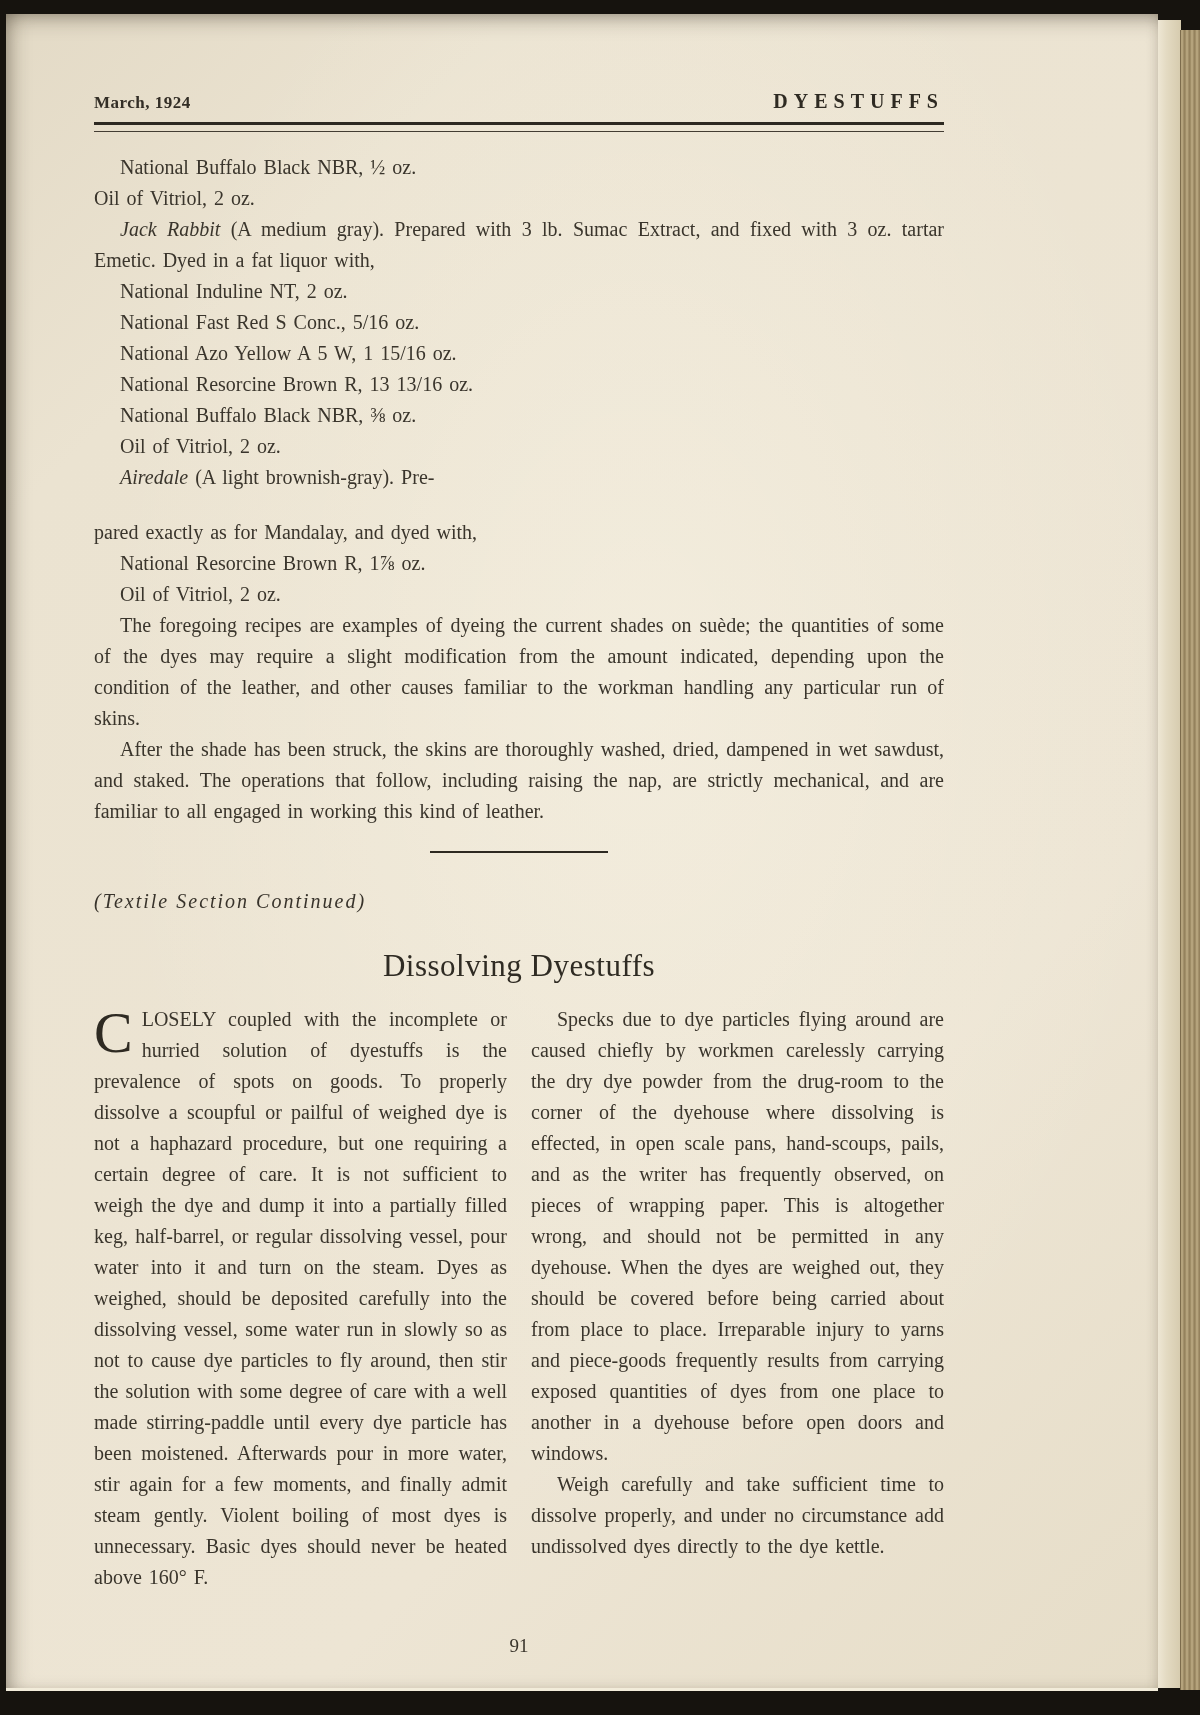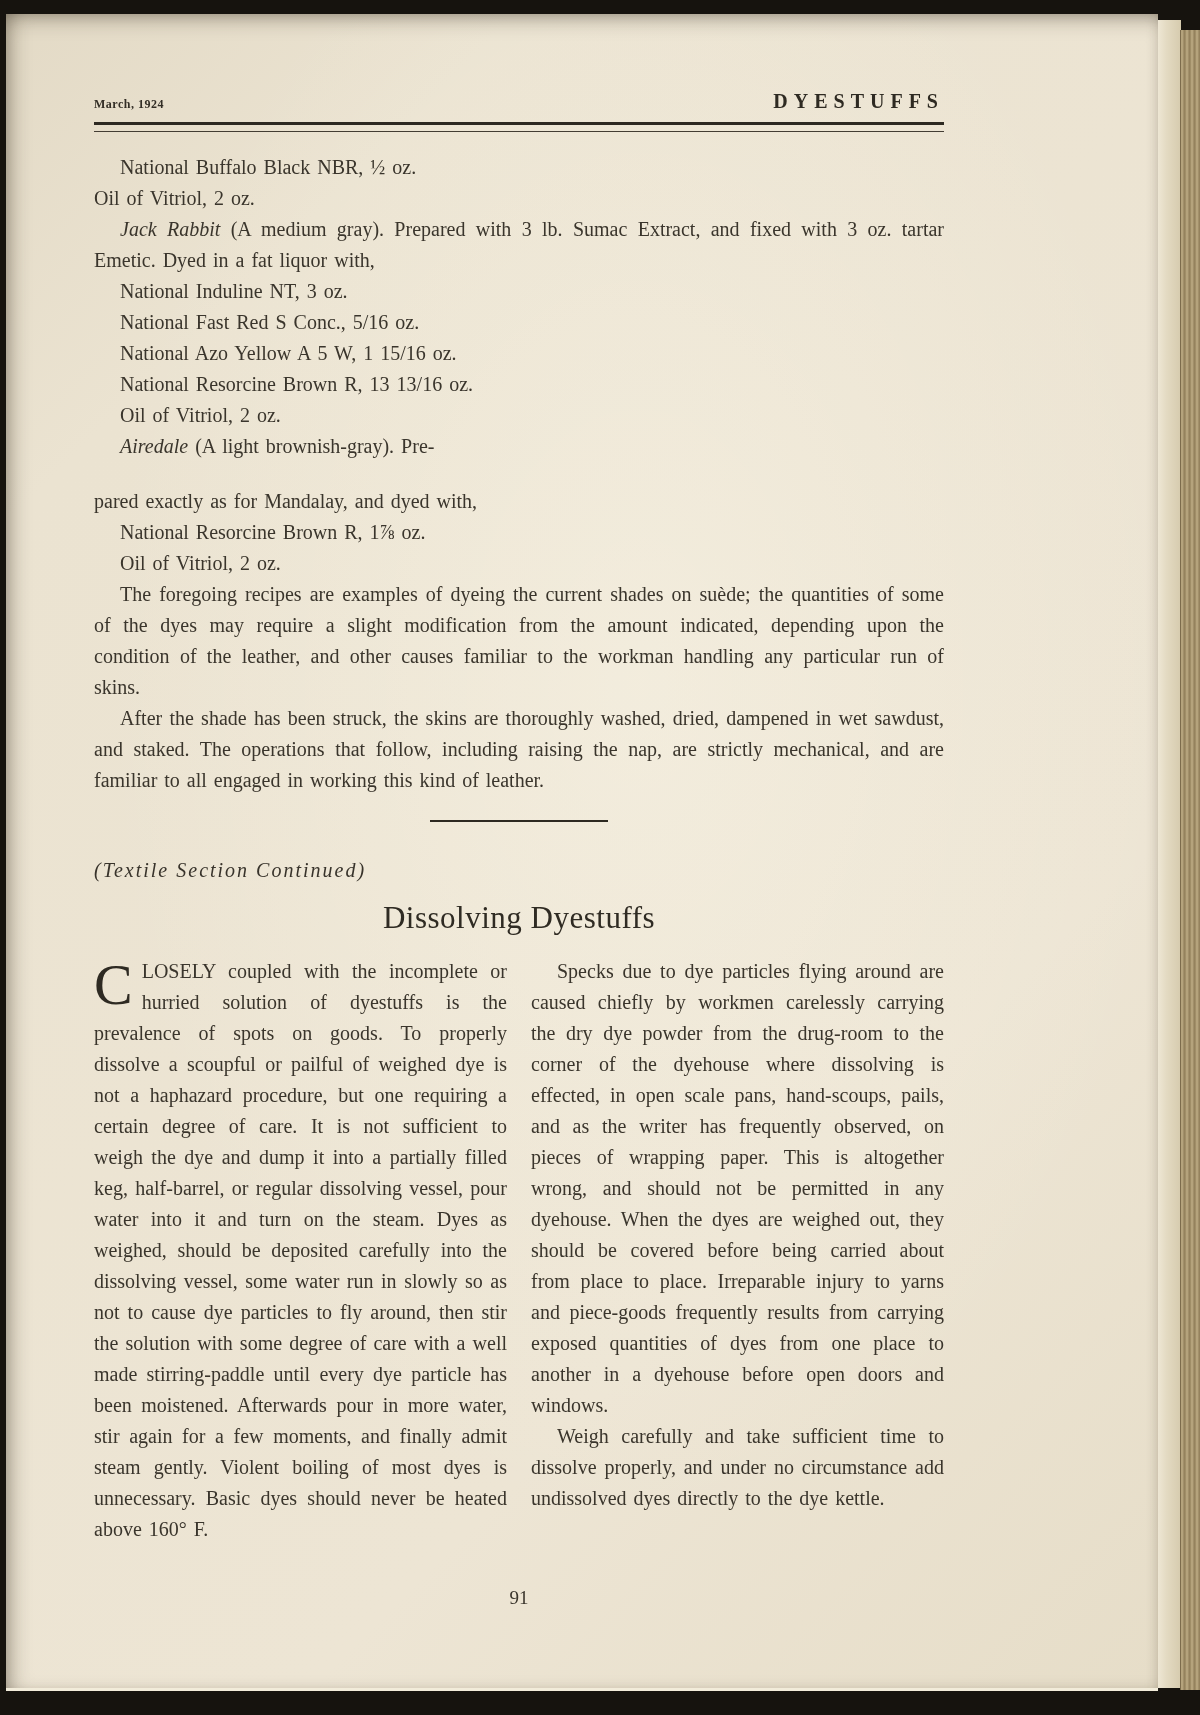--- a/index.html
+++ b/index.html
@@ -21,40 +21,40 @@
       linear-gradient(135deg,#e3dac6 0%,#ebe3d1 18%,#ede5d4 70%,#e6ddc8 100%);
     border-bottom:3px solid #f2ecda;
     box-shadow:inset 14px 0 22px -12px rgba(40,30,15,.45),
                inset 0 16px 22px -14px rgba(40,30,15,.40),
                inset -6px 0 14px -8px rgba(60,45,20,.25);
     color:#38332b;}
 
   .content{position:absolute;left:88px;top:76px;width:850px;}
 
   .page-header{display:flex;justify-content:space-between;align-items:baseline;}
-  .header-date{font-size:12px;font-weight:bold;letter-spacing:.5px;color:#332e26;}
+  .header-date{font-size:17px;font-weight:bold;letter-spacing:.5px;color:#332e26;}
   .header-journal{font-size:20px;font-weight:bold;letter-spacing:6px;color:#2e2a22;}
   .rule-thick{height:3px;background:#2d2921;margin-top:9px;}
   .rule-thin{height:1px;background:#433d33;margin-top:6px;}
 
   .two-col{display:flex;gap:24px;margin-top:20px;text-align:justify;}
   .col{flex:1;min-width:0;}
   .section-1{min-height:622px;flex-direction:column;}
   .section-2{min-height:560px;}
 
   p{margin:0;font-size:20px;line-height:31px;word-spacing:2px;color:#3a352c;}
   p.indent{text-indent:26px;}
   i{font-style:italic;}
 
   .dropcap{float:left;font-size:58px;line-height:48px;padding:5px 9px 0 0;color:#2e2a22;}
 
   .divider-rule{width:178px;height:2px;background:#2d2921;margin:24px auto 0 auto;}
   .section-caption{margin-top:37px;text-align:left;font-style:italic;
     font-size:20px;letter-spacing:2px;color:#38332b;}
-  .article-title{margin-top:18px;text-align:center;font-size:31px;
+  .article-title{margin-top:35px;text-align:center;font-size:31px;
     letter-spacing:.5px;color:#2f2b23;}
 
   .page-number{margin-top:42px;text-align:center;font-size:19px;color:#3a352c;}
 </style>
 </head>
 <body>
 
 <div class="book">
 
   <div class="under-page"></div>
@@ -68,24 +68,25 @@
         <span class="header-journal">DYESTUFFS</span>
       </div>
       <div class="rule-thick"></div>
       <div class="rule-thin"></div>
 
       <div class="two-col section-1">
         <div class="col">
             <p class="indent"><span>National Buffalo Black NBR, ½ oz.</span></p>
             <p><span>Oil of Vitriol, 2 oz.</span></p>
             <p class="indent"><i>Jack Rabbit</i><span> (A medium gray).  Prepared with 3 lb. Sumac Extract, and fixed with 3 oz. tartar Emetic.  Dyed in a fat liquor with,</span></p>
-            <p class="indent"><span>National Induline NT, 3 oz.</span></p>
+            <p class="indent"><span>National Induline NT, 2 oz.</span></p>
             <p class="indent"><span>National Fast Red S Conc., 5/16 oz.</span></p>
             <p class="indent"><span>National Azo Yellow A 5 W, 1 15/16 oz.</span></p>
             <p class="indent"><span>National Resorcine Brown R, 13 13/16 oz.</span></p>
+            <p class="indent"><span>National Buffalo Black NBR, ⅜ oz.</span></p>
             <p class="indent"><span>Oil of Vitriol, 2 oz.</span></p>
             <p class="indent"><i>Airedale</i><span> (A light brownish-gray). Pre-</span></p>
           </div>
         <div class="col">
             <p><span>pared exactly as for Mandalay, and dyed with,</span></p>
             <p class="indent"><span>National Resorcine Brown R, 1⅞ oz.</span></p>
             <p class="indent"><span>Oil of Vitriol, 2 oz.</span></p>
             <p class="indent"><span>The foregoing recipes are examples of dyeing the current shades on suède; the quantities of some of the dyes may require a slight modification from the amount indicated, depending upon the condition of the leather, and other causes familiar to the workman handling any particular run of skins.</span></p>
             <p class="indent"><span>After the shade has been struck, the skins are thoroughly washed, dried, dampened in wet sawdust, and staked. The operations that follow, including raising the nap, are strictly mechanical, and are familiar to all engaged in working this kind of leather.</span></p>
           </div>

